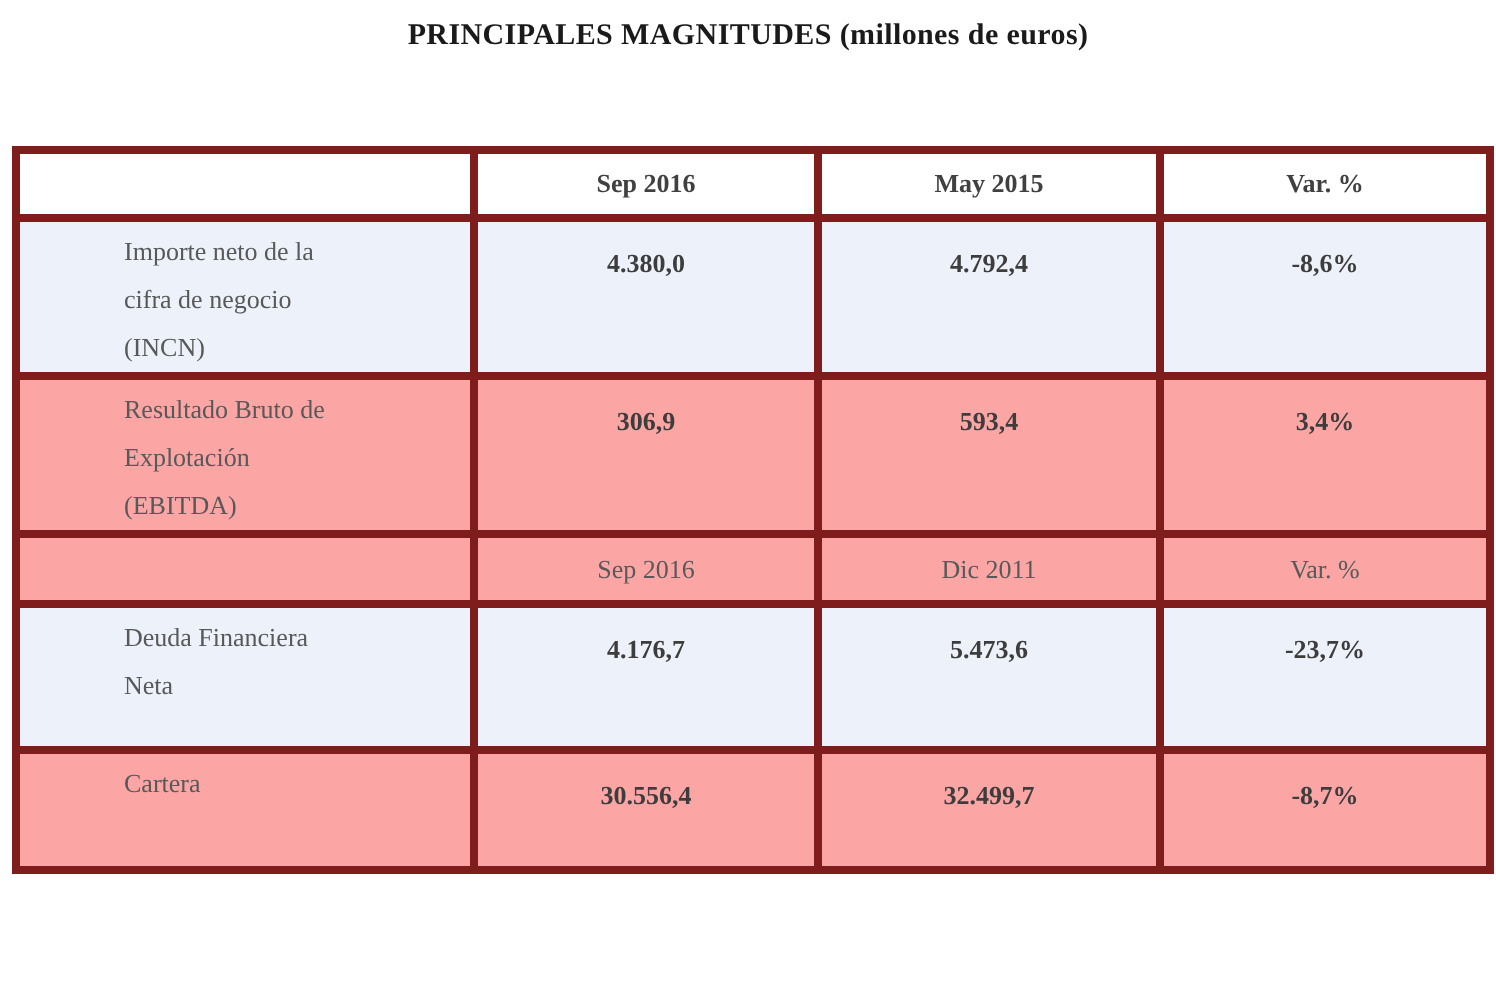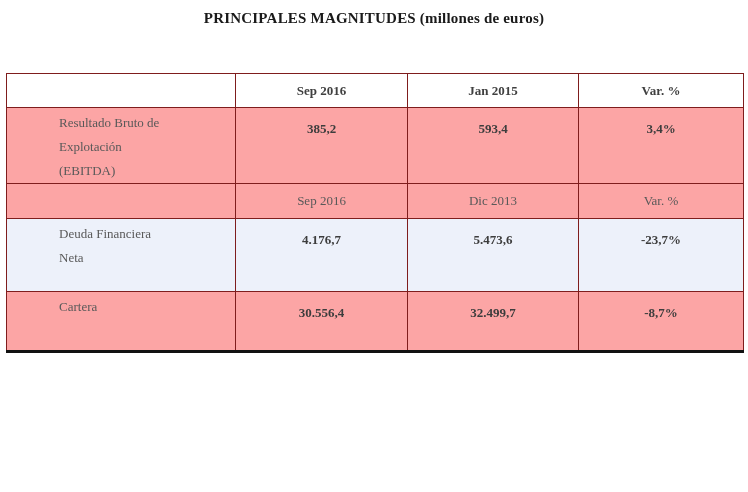--- a/index.html
+++ b/index.html
@@ -23,21 +23,21 @@
 
   table.main {
     position: absolute;
     top: 73px; left: 6px;
     width: 737px;
     border-collapse: collapse;
     table-layout: fixed;
     border-bottom: 3px solid #111111;
   }
   table.main td {
-    border: 1px solid #7f1d1d;
+    border: 4px solid #7f1d1d;
     font-size: 13px;
     overflow: hidden;
   }
   
   td.ghost { border: none; background: #ffffff; }
 
   td.head {
     text-align: center;
     vertical-align: middle;
     font-weight: bold;
@@ -86,39 +86,47 @@
     <colgroup>
       <col style="width:229px">
       <col style="width:172px">
       <col style="width:171px">
       <col style="width:165px">
     </colgroup>
     <tbody>
       <tr class="rh1">
         <td class="ghost"></td>
         <td class="head">Sep 2016</td>
-        <td class="head">Jan 2015</td>
+        <td class="head">May 2015</td>
         <td class="head">Var. %</td>
       </tr>
 
+      <tr class="r1 hl">
+        <td class="label">Importe neto de la
+cifra de negocio
+(INCN)</td>
+        <td class="val">4.380,0</td>
+        <td class="val">4.792,4</td>
+        <td class="val">-8,6%</td>
+      </tr>
 
       <tr class="r2 plain">
         <td class="label">Resultado Bruto de
 Explotación
 (EBITDA)</td>
-        <td class="val">385,2</td>
+        <td class="val">306,9</td>
         <td class="val">593,4</td>
         <td class="val">3,4%</td>
       </tr>
 
 
       <tr class="rh2 plain">
         <td></td>
         <td class="head2">Sep 2016</td>
-        <td class="head2">Dic 2013</td>
+        <td class="head2">Dic 2011</td>
         <td class="head2">Var. %</td>
       </tr>
 
       <tr class="r4 hl">
         <td class="label">Deuda Financiera
 Neta</td>
         <td class="val">4.176,7</td>
         <td class="val">5.473,6</td>
         <td class="val">-23,7%</td>
       </tr>

